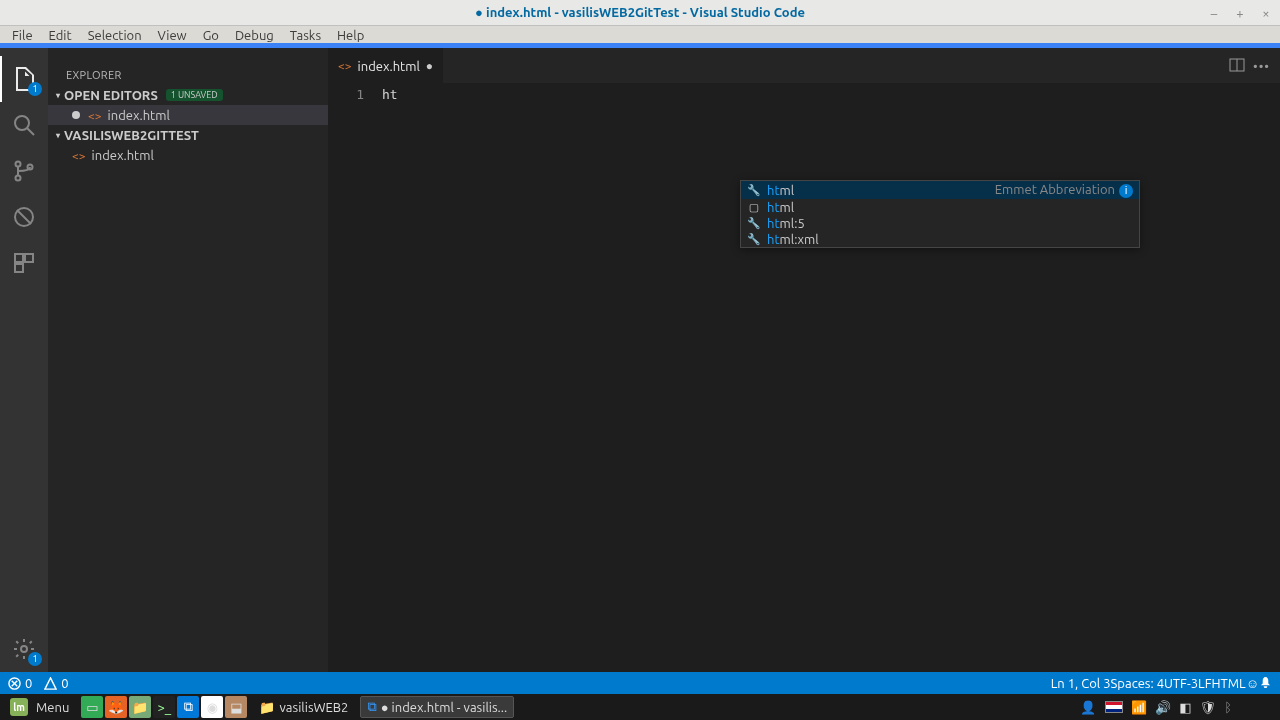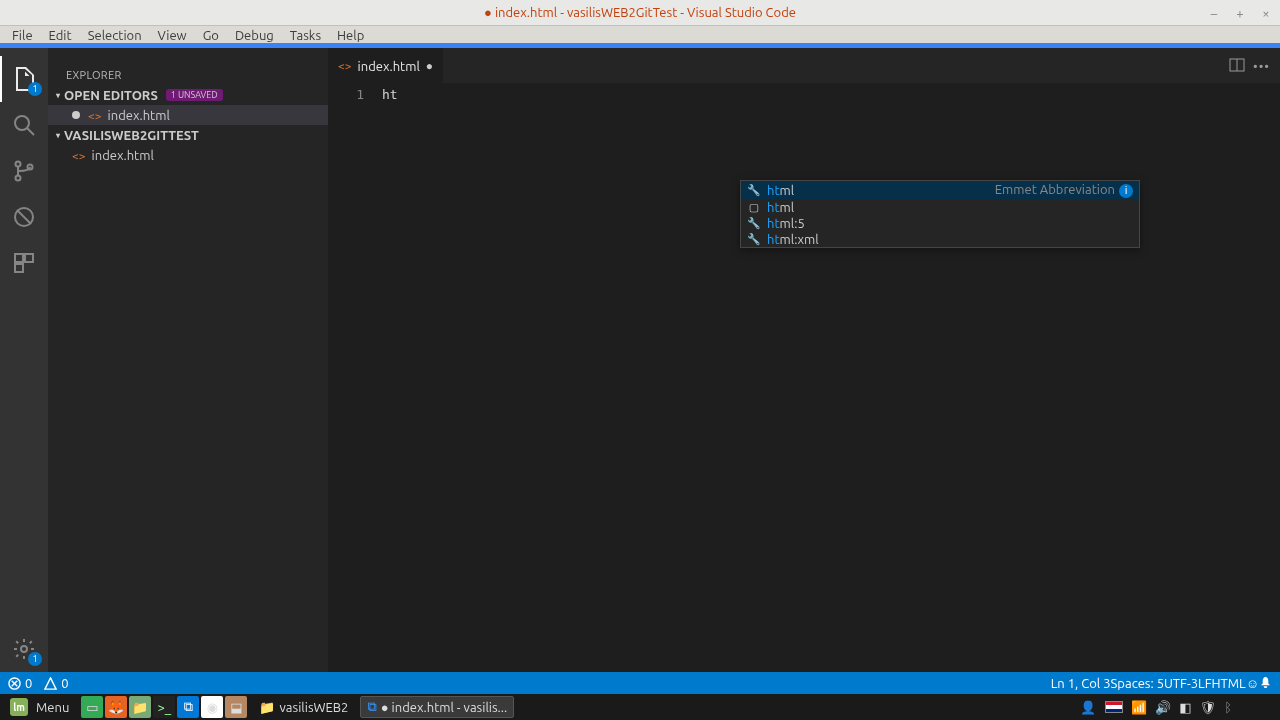--- a/index.html
+++ b/index.html
@@ -1,20 +1,20 @@
 <!DOCTYPE html>
 <html><head>
 <meta charset="utf-8">
 <style>
 * { margin:0; padding:0; box-sizing:border-box; font-family:"Ubuntu","Segoe UI",sans-serif; font-size:13px; }
 body { width:1280px; height:720px; background:#1e1e1e; overflow:hidden; position:relative; }
 
 
 .os-titlebar { height:26px; background:#e8e8e7; display:flex; align-items:center; position:relative; border-bottom:1px solid #c0c0c0;}
-.os-title { position:absolute; left:50%; transform:translateX(-50%); color:#c2410c; font-weight:normal; font-size:13px;}
+.os-title { position:absolute; left:50%; transform:translateX(-50%); color:#0369a1; font-weight:bold; font-size:13px;}
 .os-ctrl { position:absolute; right:6px; display:flex; gap:10px; color:#888;}
 .os-ctrl span { width:16px; text-align:center; }
 
 
 .menubar { height:22px; background:#dcdad5; display:flex; align-items:center; padding:0 4px; color:#3c3c3c; border-bottom:5px solid #3b82f6;}
 .menubar span { padding:2px 8px; font-size:13px; }
 
 
 .vs-body { display:flex; height:624px; background:#1e1e1e; }
 
@@ -25,21 +25,21 @@
 .activity .aicon.active::before { content:""; position:absolute; left:0; top:0; bottom:0; width:2px; background:#fff;}
 .activity .aicon svg { width:24px; height:24px; }
 .activity .aicon .badge { position:absolute; bottom:6px; right:6px; background:#007acc; color:#fff; font-size:9px; min-width:14px; height:14px; border-radius:8px; display:flex; align-items:center; justify-content:center; padding:0 3px;}
 .activity .spacer { flex:1; }
 
 
 .sidebar { width:280px; background:#252526; color:#ccc; display:flex; flex-direction:column;}
 .sidebar .title { padding:21px 18px 4px; font-size:11px; color:#bbb; letter-spacing:0.3px;}
 .section-hdr { padding:3px 8px; font-size:11px; font-weight:bold; color:#ccc; display:flex; align-items:center; gap:4px;}
 .section-hdr .tri { font-size:8px; }
-.unsaved-badge { background:#701a75; color:#ccc; font-size:9px; padding:1px 5px; border-radius:3px; margin-left:4px; font-weight:normal;}
+.unsaved-badge { background:#14532d; color:#ccc; font-size:9px; padding:1px 5px; border-radius:3px; margin-left:4px; font-weight:normal;}
 .row { padding:3px 8px 3px 24px; display:flex; align-items:center; gap:6px; font-size:13px; color:#ccc;}
 .row.sel { background:#37373d;}
 .row .html-icon { color:#e37933; font-size:12px; }
 .dirty-dot { width:8px; height:8px; background:#ccc; border-radius:50%; margin-right:2px;}
 
 
 .editor-area { flex:1; display:flex; flex-direction:column; background:#1e1e1e; position:relative;}
 .tabs { height:35px; background:#252526; display:flex; align-items:stretch;}
 .tab { background:#1e1e1e; display:flex; align-items:center; padding:0 10px; gap:6px; color:#e8e8e8; font-size:13px; border-right:1px solid #252526;}
 .tab .html-icon { color:#e37933; font-size:12px; }
@@ -227,21 +227,21 @@
     <span>0</span>
   </div>
   <div class="grp">
     <svg viewBox="0 0 14 14">
         <path d="M7 1 L13 13 L1 13 Z" fill="none" stroke="#fff" stroke-width="1.5"></path>
       </svg>
     <span>0</span>
   </div>
   <div class="right">
     <span>Ln 1, Col 3</span>
-    <span>Spaces: 5</span>
+    <span>Spaces: 4</span>
     <span>UTF-3</span>
     <span>LF</span>
     <span>HTML</span>
     <span>☺</span>
     <span>
       <svg viewBox="0 0 14 14">
           <path d="M7 1c-2 0-3 2-3 4v3l-2 2h10l-2-2V5c0-2-1-4-3-4zM5 11a2 2 0 0 0 4 0" fill="#fff"></path>
         </svg>
     </span>
   </div>

